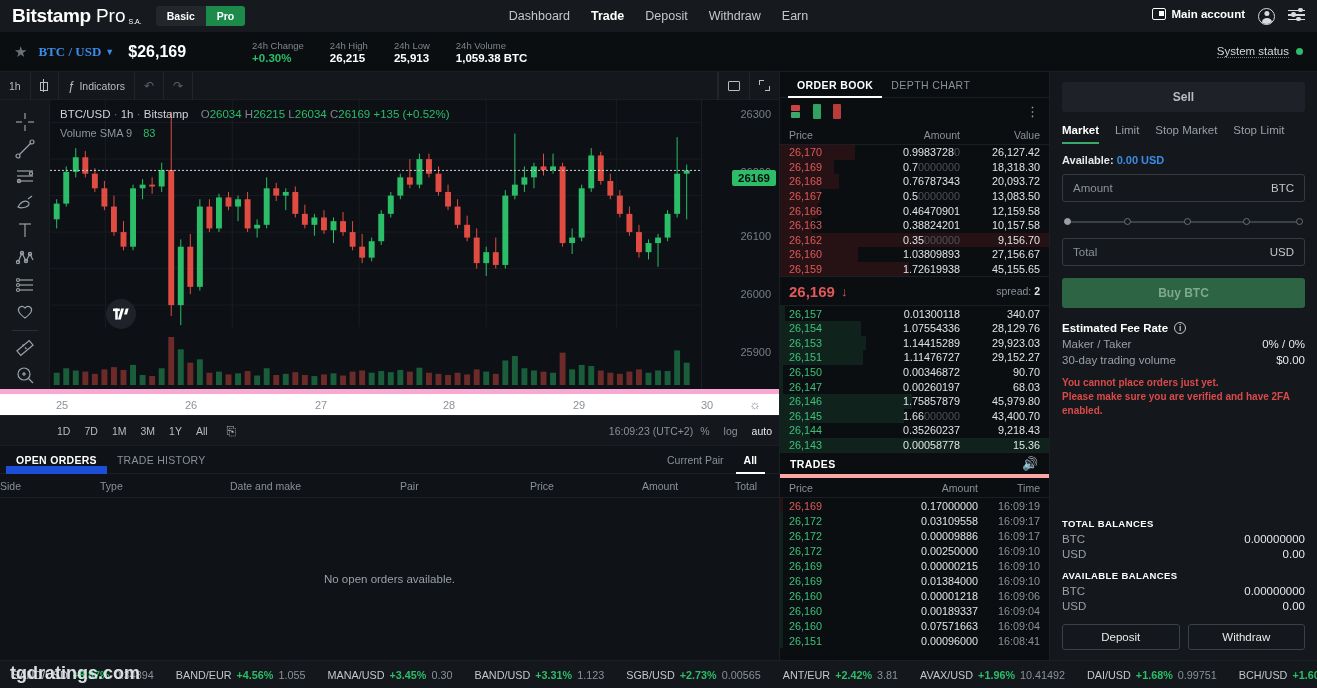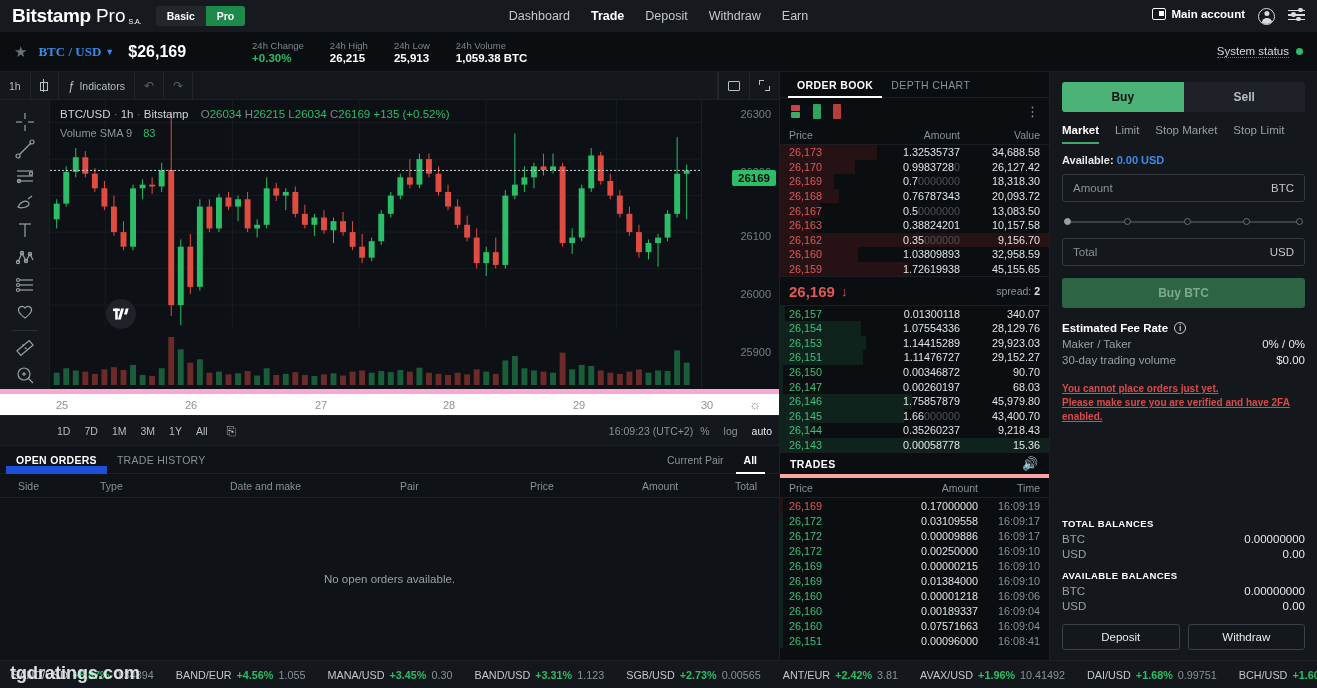--- a/index.html
+++ b/index.html
@@ -193,21 +193,21 @@
   .field .unit { font-size: 11.5px; color: #c3c7cb; }
   .slider { margin: 14px 2px 10px 2px; height: 12px; position: relative; cursor: pointer; }
   .slider .track { position: absolute; left: 2px; right: 2px; top: 5px; height: 1.5px; background: #3a4047; }
   .slider .knob { position: absolute; top: 2px; width: 7px; height: 7px; border-radius: 50%; border: 1.3px solid #6b7178; background: #14171b; }
   .slider .knob.filled { background: #9aa0a6; border-color: #9aa0a6; }
   .submit { margin-top: 12px; height: 30px; border-radius: 3px; background: #2d6444; color: #7ea98d; font-size: 12px; font-weight: bold; display: flex; align-items: center; justify-content: center; cursor: pointer; }
   .fee-title { margin-top: 14px; font-size: 11.5px; font-weight: bold; color: #fff; display: flex; align-items: center; gap: 6px; }
   .info-ic { width: 12px; height: 12px; border-radius: 50%; border: 1.2px solid #c3c7cb; font-size: 8.5px; display: flex; align-items: center; justify-content: center; color: #c3c7cb; cursor: pointer; }
   .fee-row { display: flex; margin-top: 4px; font-size: 11.5px; color: #9aa0a6; }
   .fee-row b { margin-left: auto; color: #e7e9ea; font-weight: normal; }
-  .warn { margin-top: 16px; font-size: 10px; color: #d94b4b; line-height: 14px; font-weight: bold; text-decoration: underline; }
+  .warn { margin-top: 10px; font-size: 10px; color: #d94b4b; line-height: 14px; font-weight: bold; }
   .tp-spacer { flex: 1; }
   .bal-box { padding: 0 12px 10px 12px; }
   .bal-title { font-size: 9.5px; font-weight: bold; letter-spacing: 0.4px; color: #fff; margin-bottom: 3px; }
   .bal-row { display: flex; font-size: 11.5px; color: #9aa0a6; line-height: 15px; }
   .bal-row b { margin-left: auto; color: #e7e9ea; font-weight: normal; }
   .bal-gap { height: 8px; }
   .bal-btns { display: flex; gap: 8px; margin-top: 10px; }
   .bal-btn { flex: 1; height: 26px; border: 1px solid #3a4047; border-radius: 3px; display: flex; align-items: center; justify-content: center; font-size: 11.5px; color: #e7e9ea; cursor: pointer; }
 
   
@@ -682,21 +682,21 @@
       <div class="orders">
         <div class="orders-tabs">
           <div class="otab active">OPEN ORDERS</div>
           <div class="otab">TRADE HISTORY</div>
           <div class="orders-filter">
             <div class="ofil">Current Pair</div>
             <div class="ofil active">All</div>
           </div>
         </div>
         <div class="orders-head">
-          <div style="width:100px;padding-left:18px">Side</div>
+          <div style="width:100px;padding-left:0">Side</div>
           <div style="width:130px">Type</div>
           <div style="width:170px">Date and make</div>
           <div style="width:130px">Pair</div>
           <div style="width:112px">Price</div>
           <div style="width:93px">Amount</div>
           <div style="flex:1">Total</div>
         </div>
         <div class="orders-empty">No open orders available.</div>
       </div>
     </div>
@@ -715,26 +715,20 @@
         <div class="bk-red"></div>
         <div class="bk-dots">⋮</div>
       </div>
       <div class="book-head">
         <div class="c1">Price</div>
         <div class="c2">Amount</div>
         <div class="c3">Value</div>
       </div>
       <div class="book-rows" id="asks-container">
           <div class="brow ask">
-            <div class="depth ask-depth" style="width: 36%;"></div>
-            <div class="c1">26,173</div>
-            <div class="c2">1.32535737</div>
-            <div class="c3">34,688.58</div>
-          </div>
-          <div class="brow ask">
             <div class="depth ask-depth" style="width: 28%;"></div>
             <div class="c1">26,170</div>
             <div class="c2">0.9983728<span class="zeros">0</span></div>
             <div class="c3">26,127.42</div>
           </div>
           <div class="brow ask">
             <div class="depth ask-depth" style="width: 20%;"></div>
             <div class="c1">26,169</div>
             <div class="c2">0.7<span class="zeros">0000000</span></div>
             <div class="c3">18,318.30</div>
@@ -745,36 +739,42 @@
             <div class="c2">0.76787343</div>
             <div class="c3">20,093.72</div>
           </div>
           <div class="brow ask">
             <div class="depth ask-depth" style="width: 15%;"></div>
             <div class="c1">26,167</div>
             <div class="c2">0.5<span class="zeros">0000000</span></div>
             <div class="c3">13,083.50</div>
           </div>
           <div class="brow ask">
+            <div class="depth ask-depth" style="width: 14%;"></div>
+            <div class="c1">26,166</div>
+            <div class="c2">0.46470901</div>
+            <div class="c3">12,159.58</div>
+          </div>
+          <div class="brow ask">
             <div class="depth ask-depth" style="width: 12%;"></div>
             <div class="c1">26,163</div>
             <div class="c2">0.38824201</div>
             <div class="c3">10,157.58</div>
           </div>
           <div class="brow ask">
             <div class="depth ask-depth" style="width: 100%;"></div>
             <div class="c1">26,162</div>
             <div class="c2">0.35<span class="zeros">000000</span></div>
             <div class="c3">9,156.70</div>
           </div>
           <div class="brow ask">
             <div class="depth ask-depth" style="width: 29%;"></div>
             <div class="c1">26,160</div>
             <div class="c2">1.03809893</div>
-            <div class="c3">32,958.59</div>
+            <div class="c3">27,156.67</div>
           </div>
           <div class="brow ask">
             <div class="depth ask-depth" style="width: 48%;"></div>
             <div class="c1">26,159</div>
             <div class="c2">1.72619938</div>
             <div class="c3">45,155.65</div>
           </div>
         </div>
       <div class="spread-row">
         <span class="spread-price">26,169</span>
@@ -916,21 +916,20 @@
             <div class="c1">26,151</div>
             <div class="c2">0.00096<span class="zeros">000</span></div>
             <div class="c3">16:08:41</div>
           </div>
         </div>
     </div>
 
     <div class="col-trade">
       <div class="tp-pad">
         <div class="buysell">
-          <div class="bs-btn buy-active">Buy</div>
           <div class="bs-btn">Sell</div>
         </div>
         <div class="ordertypes">
           <div class="ot active">Market</div>
           <div class="ot">Limit</div>
           <div class="ot">Stop Market</div>
           <div class="ot">Stop Limit</div>
         </div>
         <div class="avail">
           <span>Available:</span>

